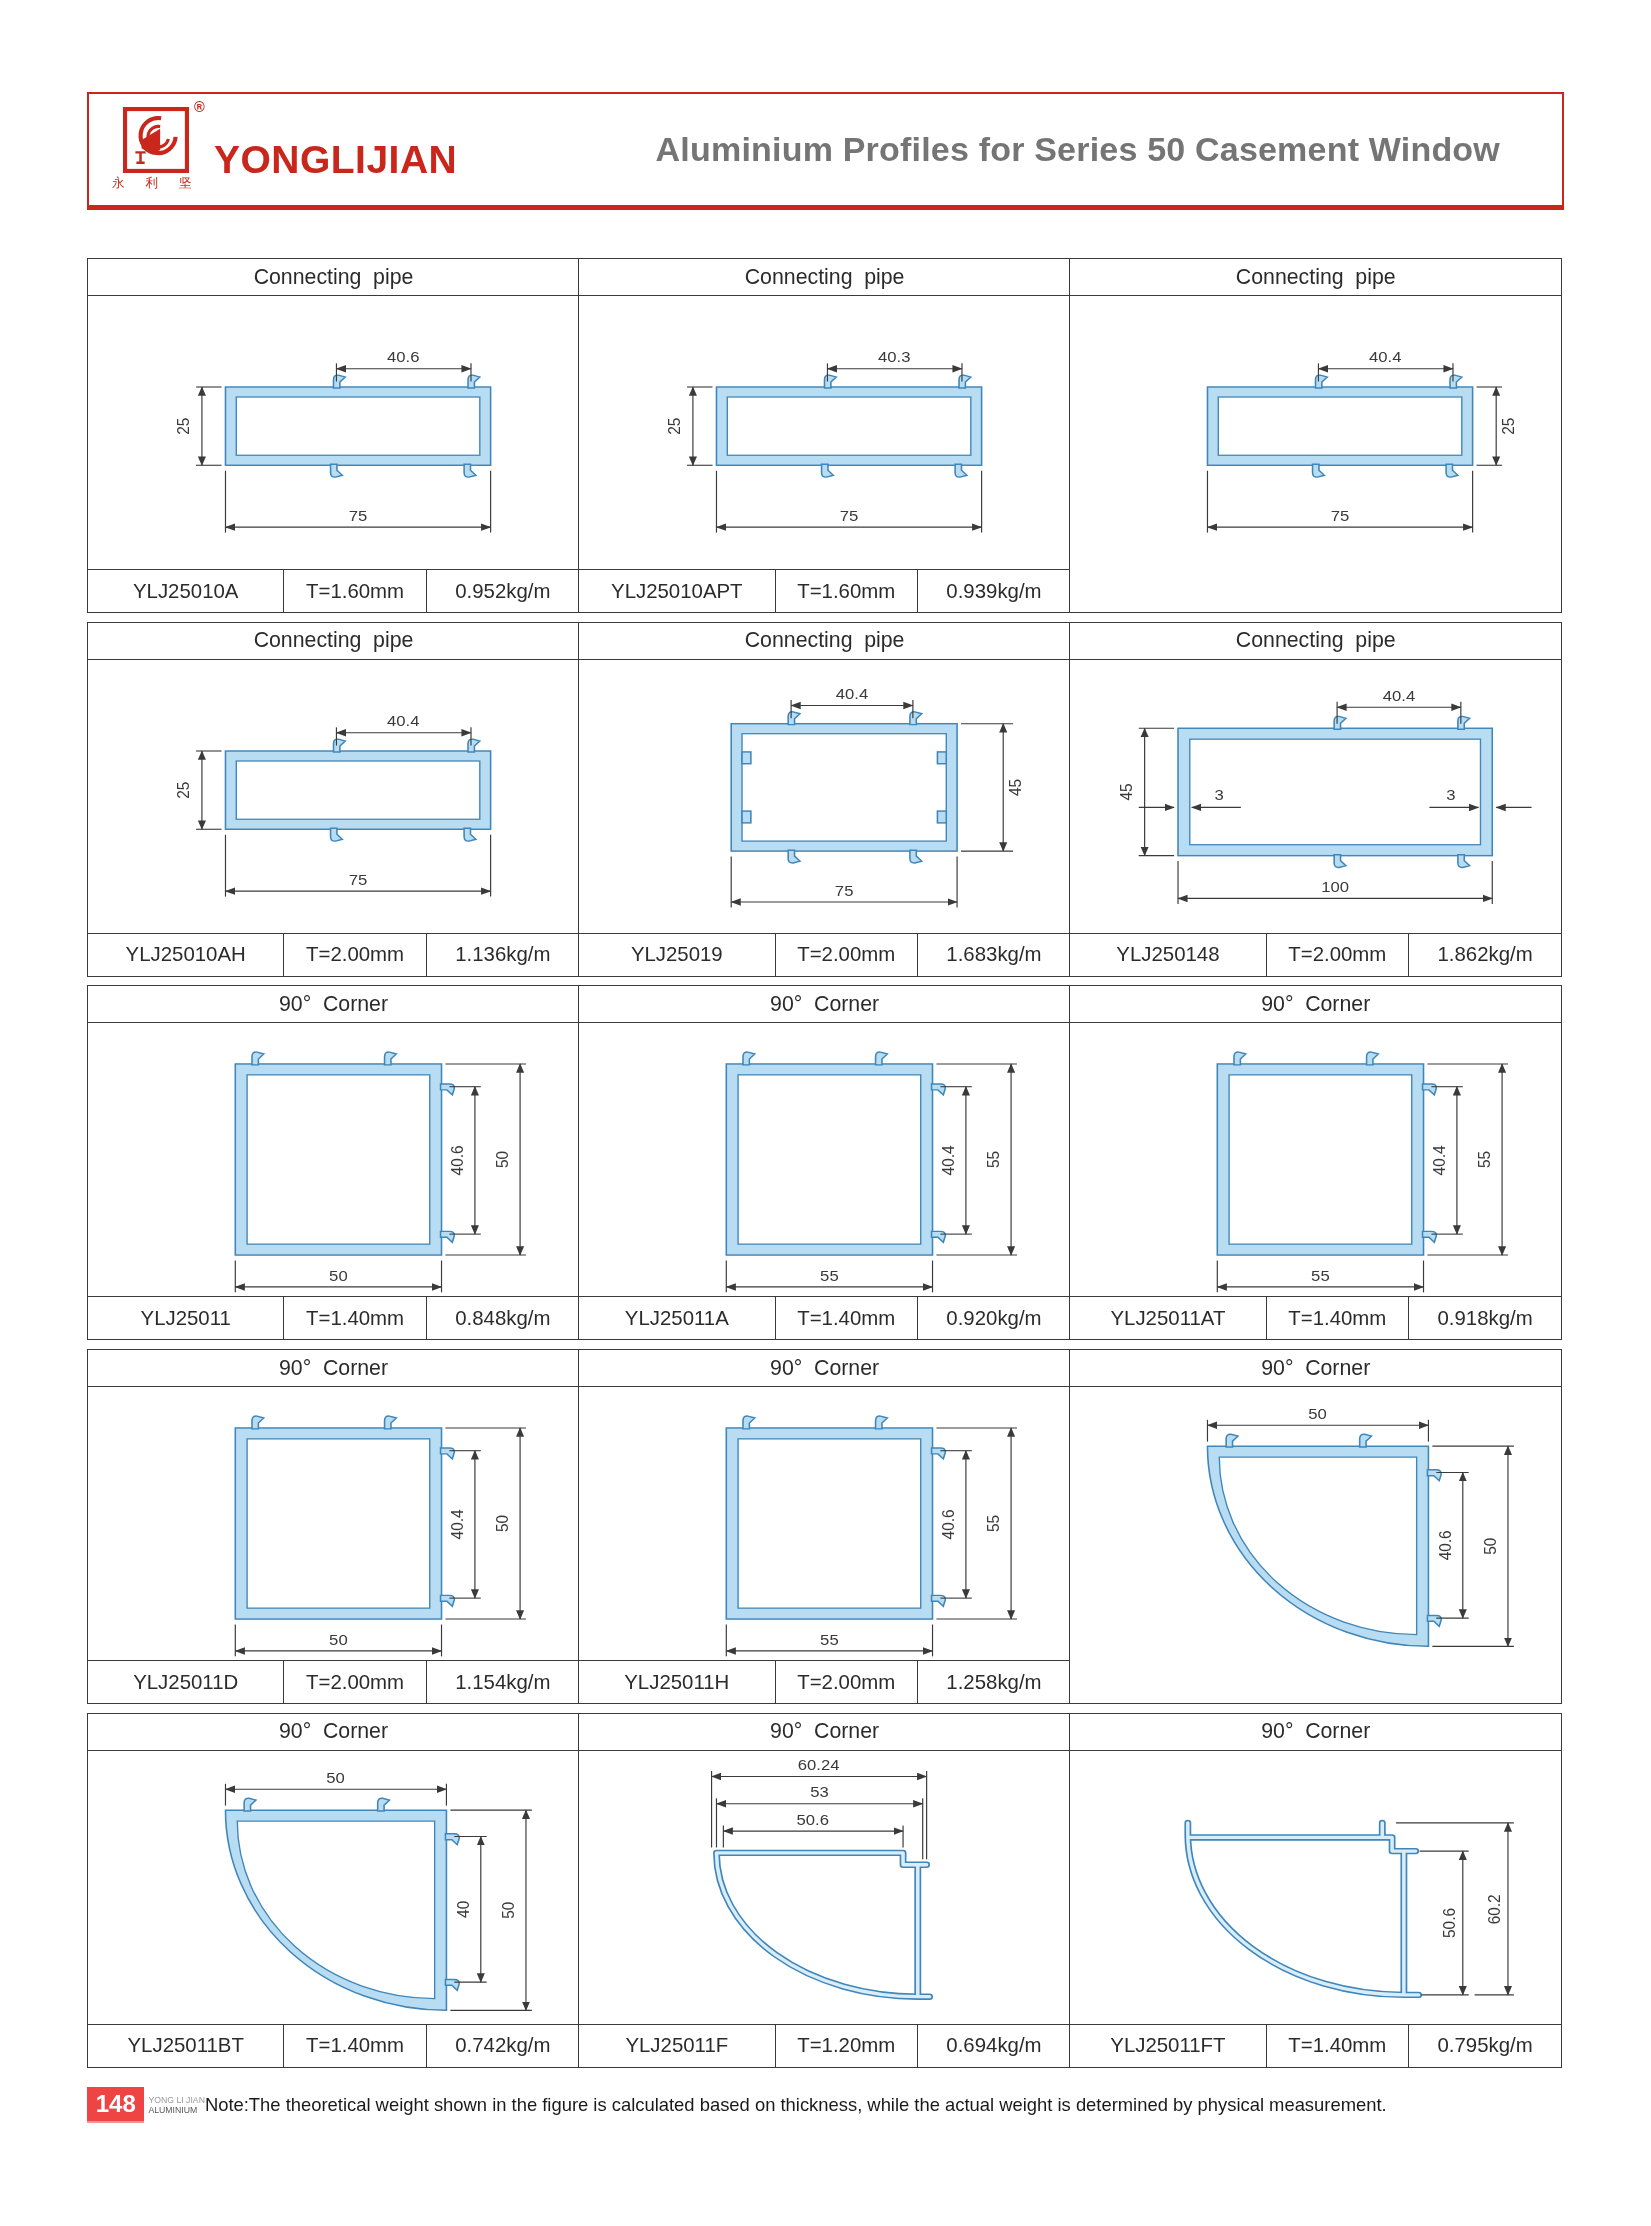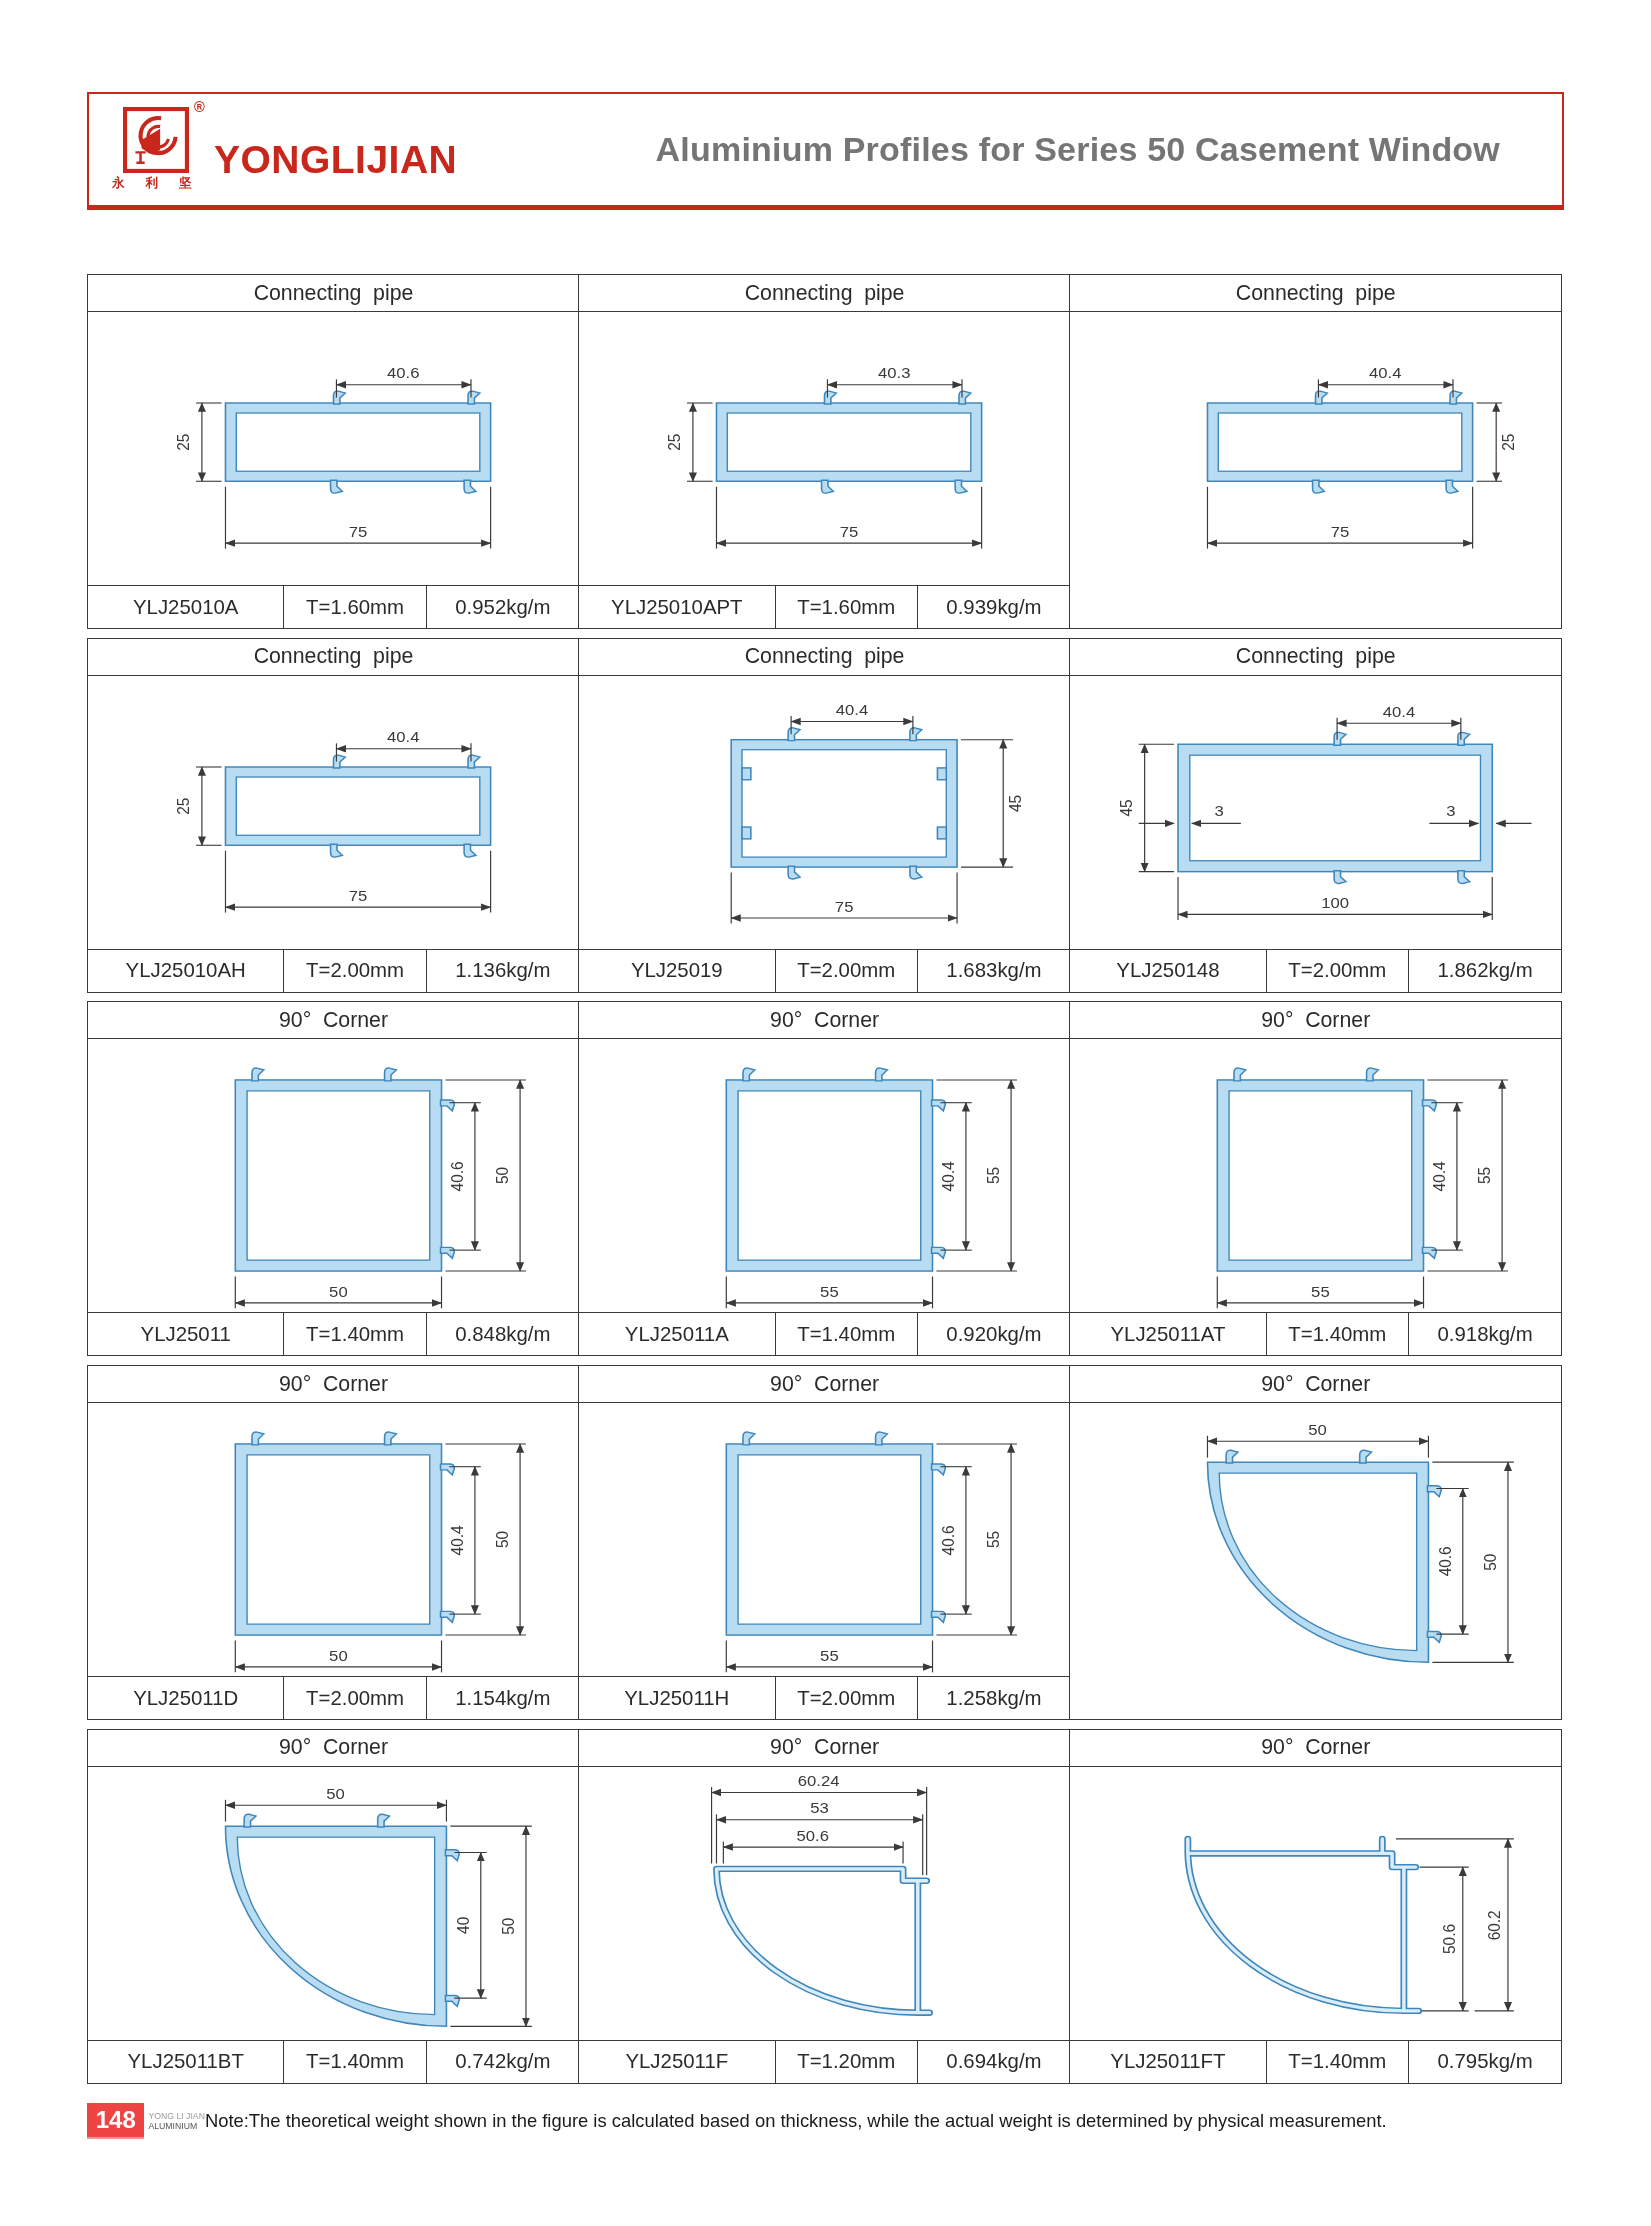--- a/index.html
+++ b/index.html
@@ -7,26 +7,26 @@
   body{width:1652px;height:2226px;position:relative;font-family:"Liberation Sans",sans-serif;color:#2b2b2b}
   .page{position:absolute;left:87px;top:92px;width:1477px}
 
   
   .brand-box{border:2.9px solid #c9271b;border-bottom-width:5.8px;height:118px;display:flex;align-items:center;padding:0 29px 0 23px}
   .logo{display:flex;align-items:flex-end;gap:13.6px}
   .emblem-col{display:flex;flex-direction:column;align-items:center}
   .emblem-box{position:relative;width:66px;height:66px}
   .emblem-box svg{display:block;width:66px;height:66px}
   .reg{position:absolute;right:-15.5px;top:-7.8px;color:#c9271b;font-size:14.6px;font-weight:bold}
-  .emblem-cn{color:#c9271b;font-size:12.6px;font-weight:bold;letter-spacing:8.7px;margin-top:2.9px;white-space:nowrap}
+  .emblem-cn{color:#c9271b;font-size:12.6px;font-weight:normal;letter-spacing:8.7px;margin-top:2.9px;white-space:nowrap}
   .brand-name{color:#c9271b;font-size:39px;font-weight:bold;letter-spacing:0.5px;line-height:1;margin-bottom:13px}
   .doc-title{margin-left:auto;padding-right:33px;font-size:34px;font-weight:bold;color:#757575;letter-spacing:0.2px}
 
   
-  .grid{margin-top:64px}
+  .grid{margin-top:48px}
   .row{display:flex;margin-bottom:8.7px}
   .cell{width:493px;border:1.9px solid #3a3a3a;background:#fff}
   .cell + .cell{margin-left:-1.9px}
   .cell-title{height:37px;border-bottom:1.9px solid #3a3a3a;display:flex;align-items:center;justify-content:center;
               font-size:21.3px;color:#2b2b2b;word-spacing:5.8px}
   .cell-drawing{height:273px}
   .cell-drawing svg{display:block;width:100%;height:100%}
   .cell-footer{height:43px;border-top:1.9px solid #3a3a3a;display:flex;font-size:20.4px}
   .cell-footer>div{display:flex;align-items:center;justify-content:center}
   .fm{width:40%;border-right:1.9px solid #3a3a3a}

